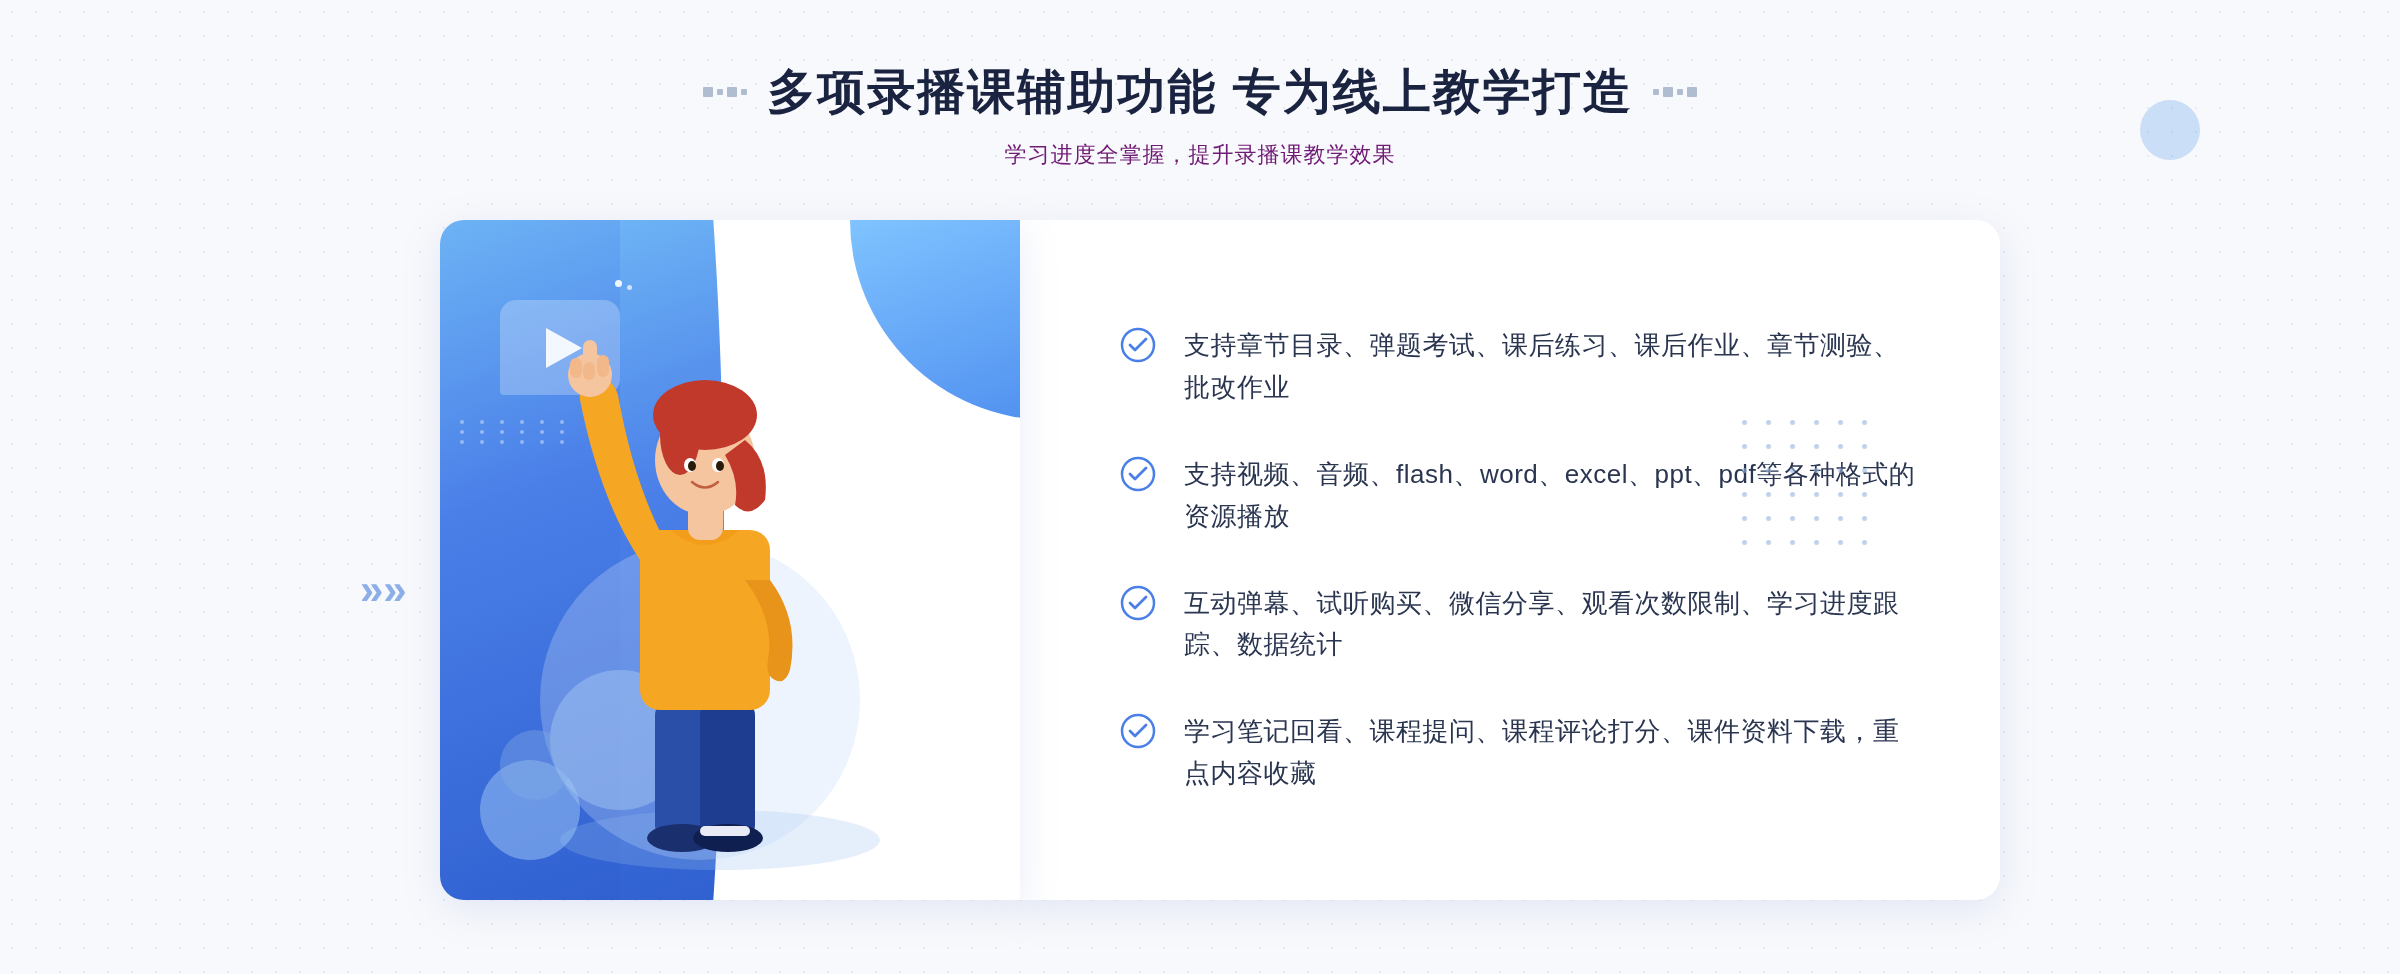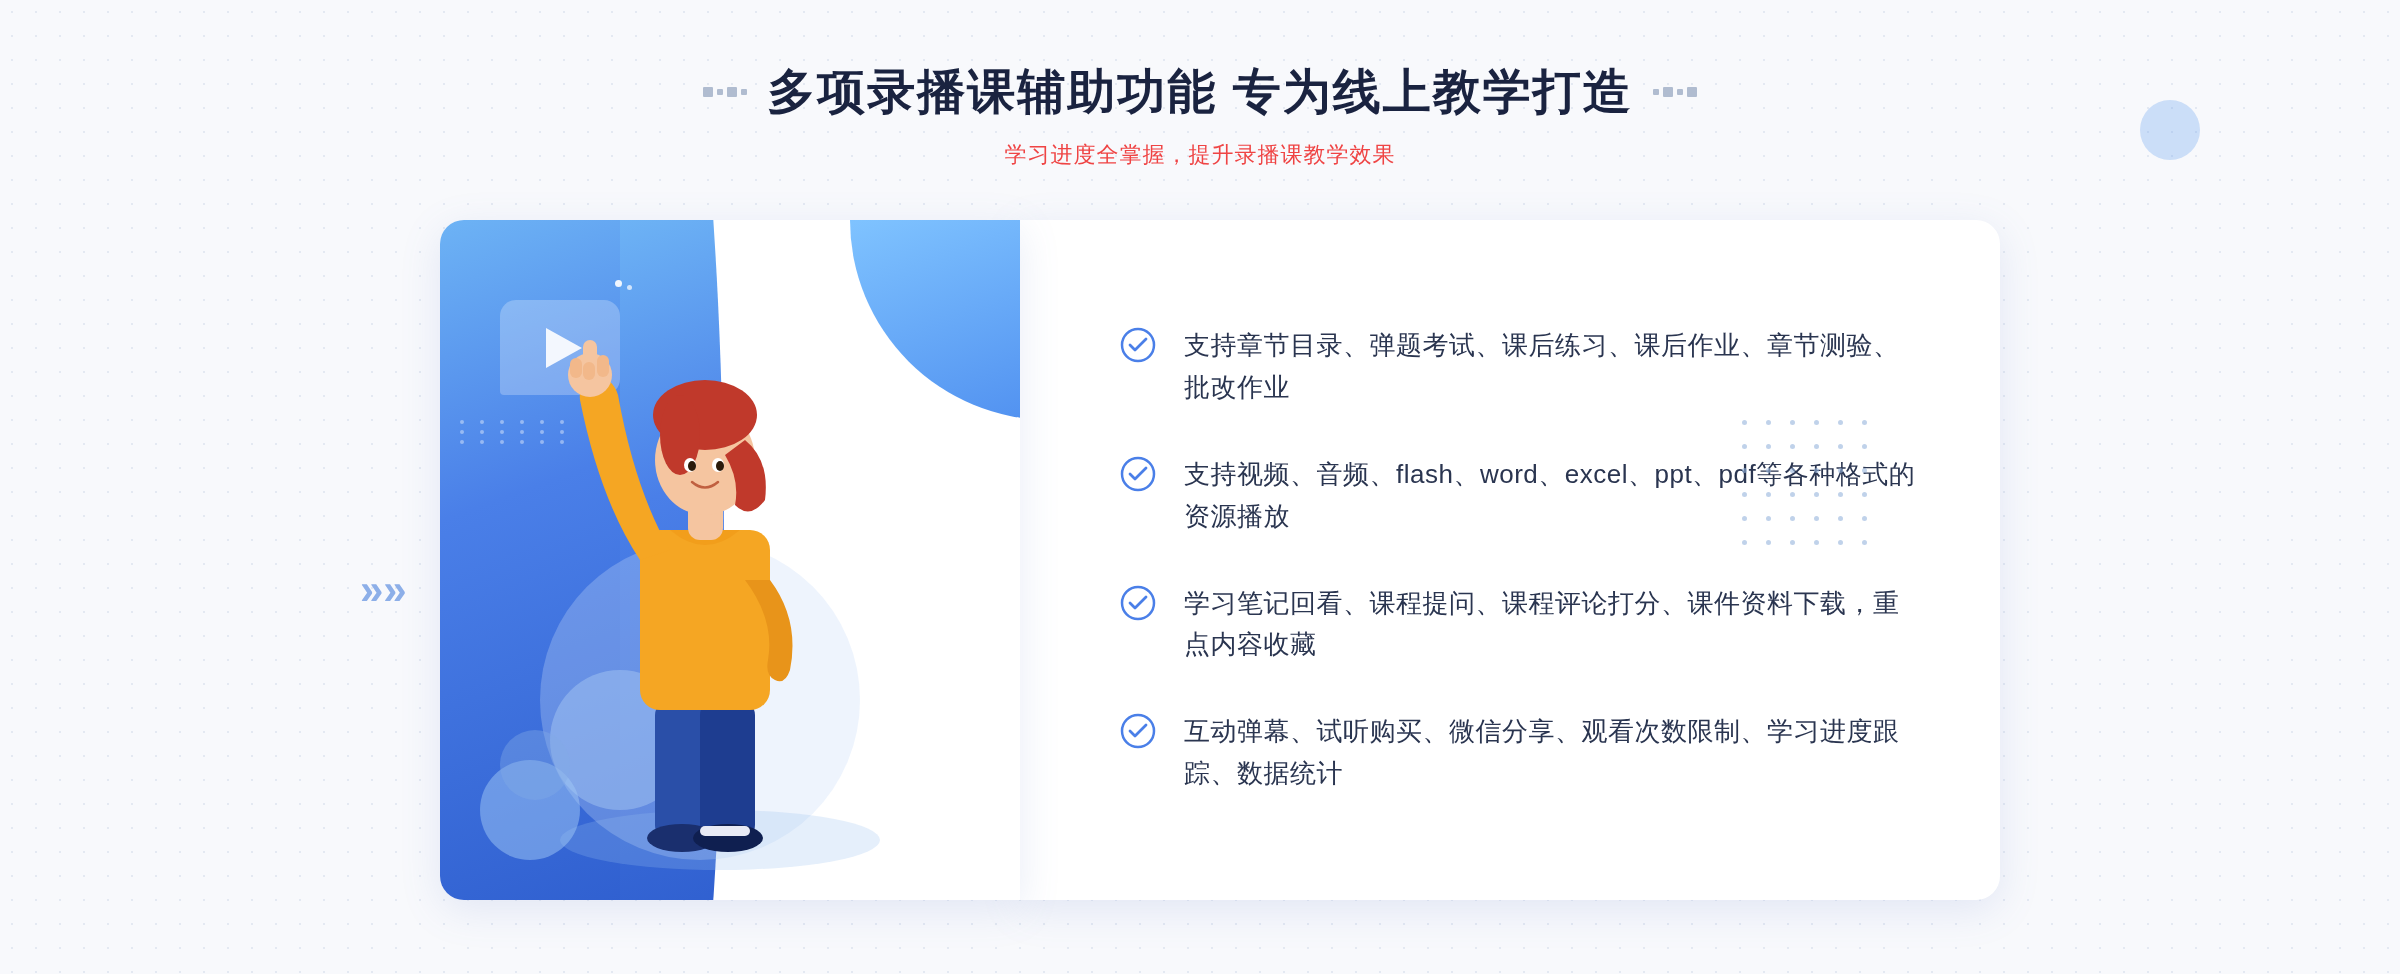--- a/index.html
+++ b/index.html
@@ -77,21 +77,21 @@
 
     .main-title {
       font-size: 48px;
       font-weight: 600;
       color: #1a2340;
       letter-spacing: 2px;
     }
 
     .subtitle {
       font-size: 22px;
-      color: #ef4444;
+      color: #701a75;
       letter-spacing: 1px;
     }
 
     .content-area {
       width: 1600px;
       margin-top: 50px;
       display: flex;
       align-items: stretch;
       position: relative;
       z-index: 2;
@@ -446,29 +446,29 @@
           <polyline points="10,18 15,23 26,12" fill="none" stroke="#4a7fe8" stroke-width="2.8" stroke-linecap="round" stroke-linejoin="round"></polyline>
         </svg>
         <span class="feature-text">支持视频、音频、flash、word、excel、ppt、pdf等各种格式的资源播放</span>
       </div>
 
       <div class="feature-item">
         <svg class="check-icon" viewBox="0 0 36 36" xmlns="http://www.w3.org/2000/svg">
           <circle cx="18" cy="18" r="16" fill="none" stroke="#4a7fe8" stroke-width="2.5"></circle>
           <polyline points="10,18 15,23 26,12" fill="none" stroke="#4a7fe8" stroke-width="2.8" stroke-linecap="round" stroke-linejoin="round"></polyline>
         </svg>
-        <span class="feature-text">学习笔记回看、课程提问、课程评论打分、课件资料下载，重点内容收藏</span>
+        <span class="feature-text">互动弹幕、试听购买、微信分享、观看次数限制、学习进度跟踪、数据统计</span>
       </div>
 
       <div class="feature-item">
         <svg class="check-icon" viewBox="0 0 36 36" xmlns="http://www.w3.org/2000/svg">
           <circle cx="18" cy="18" r="16" fill="none" stroke="#4a7fe8" stroke-width="2.5"></circle>
           <polyline points="10,18 15,23 26,12" fill="none" stroke="#4a7fe8" stroke-width="2.8" stroke-linecap="round" stroke-linejoin="round"></polyline>
         </svg>
-        <span class="feature-text">互动弹幕、试听购买、微信分享、观看次数限制、学习进度跟踪、数据统计</span>
+        <span class="feature-text">学习笔记回看、课程提问、课程评论打分、课件资料下载，重点内容收藏</span>
       </div>
     </div>
 
     <div class="right-side-deco">
       <div class="grid-dots-right">
         <div class="grid-dot"></div>
           <div class="grid-dot"></div>
           <div class="grid-dot"></div>
           <div class="grid-dot"></div>
           <div class="grid-dot"></div>

